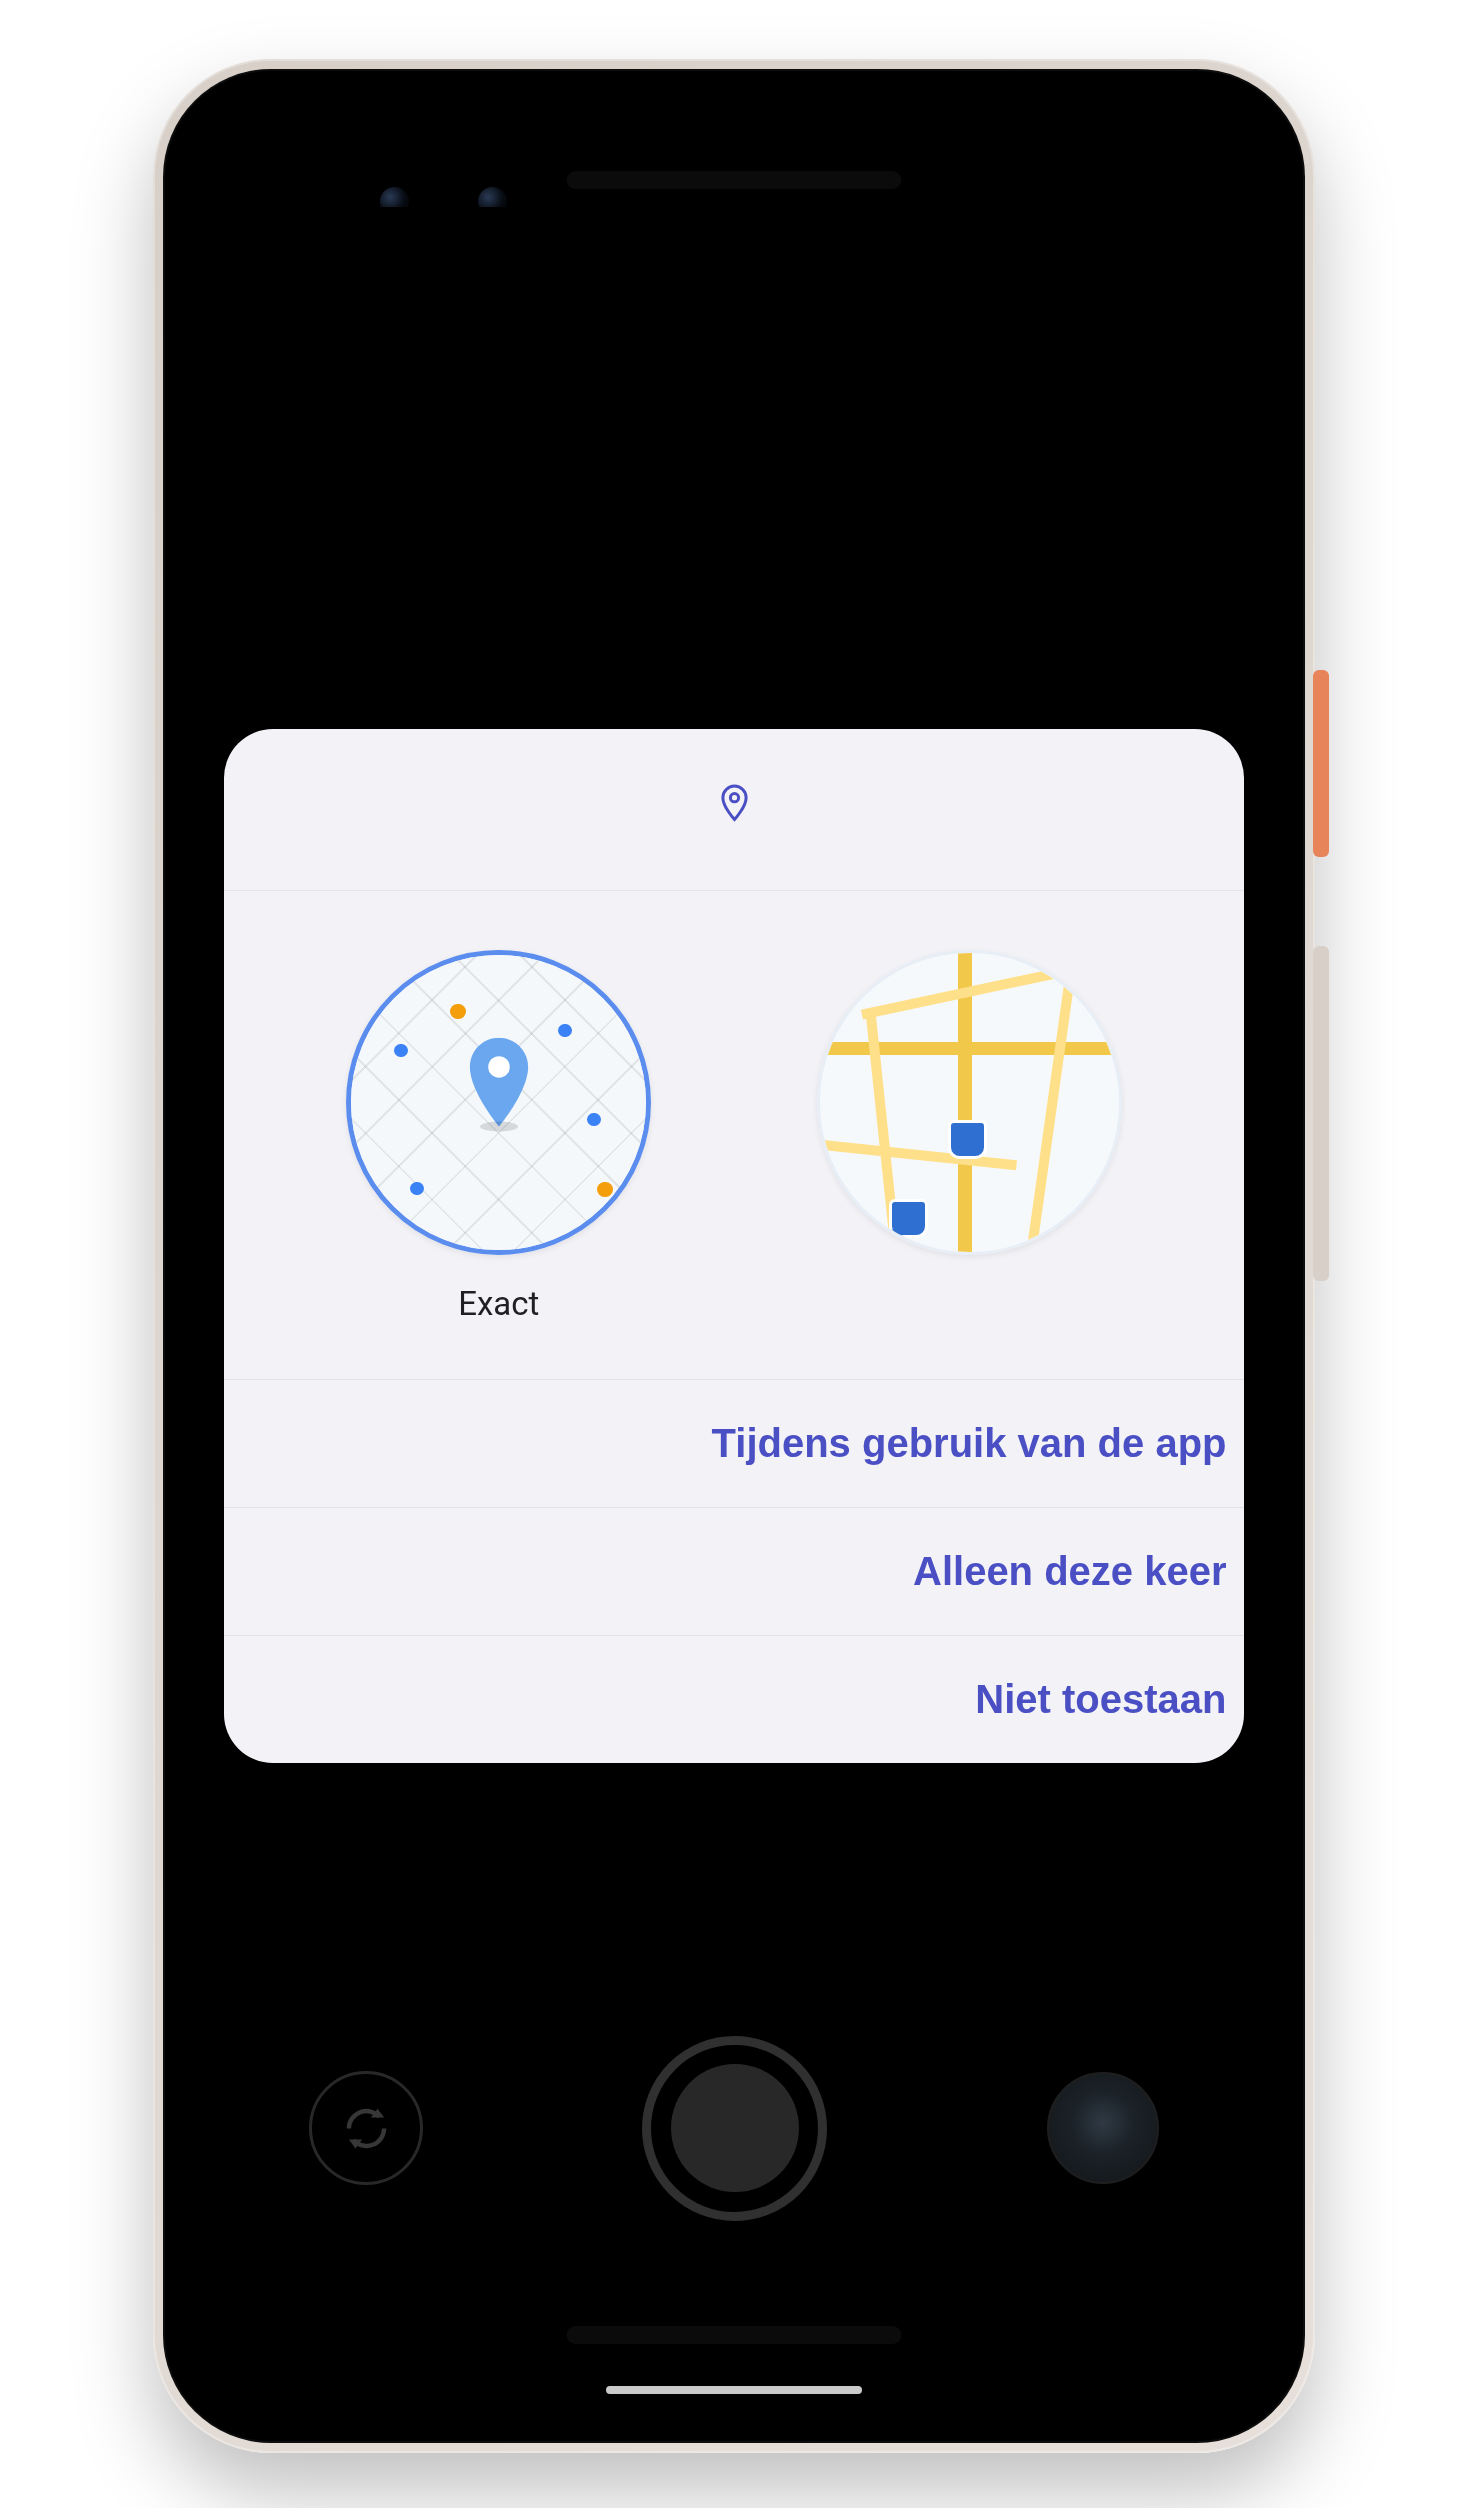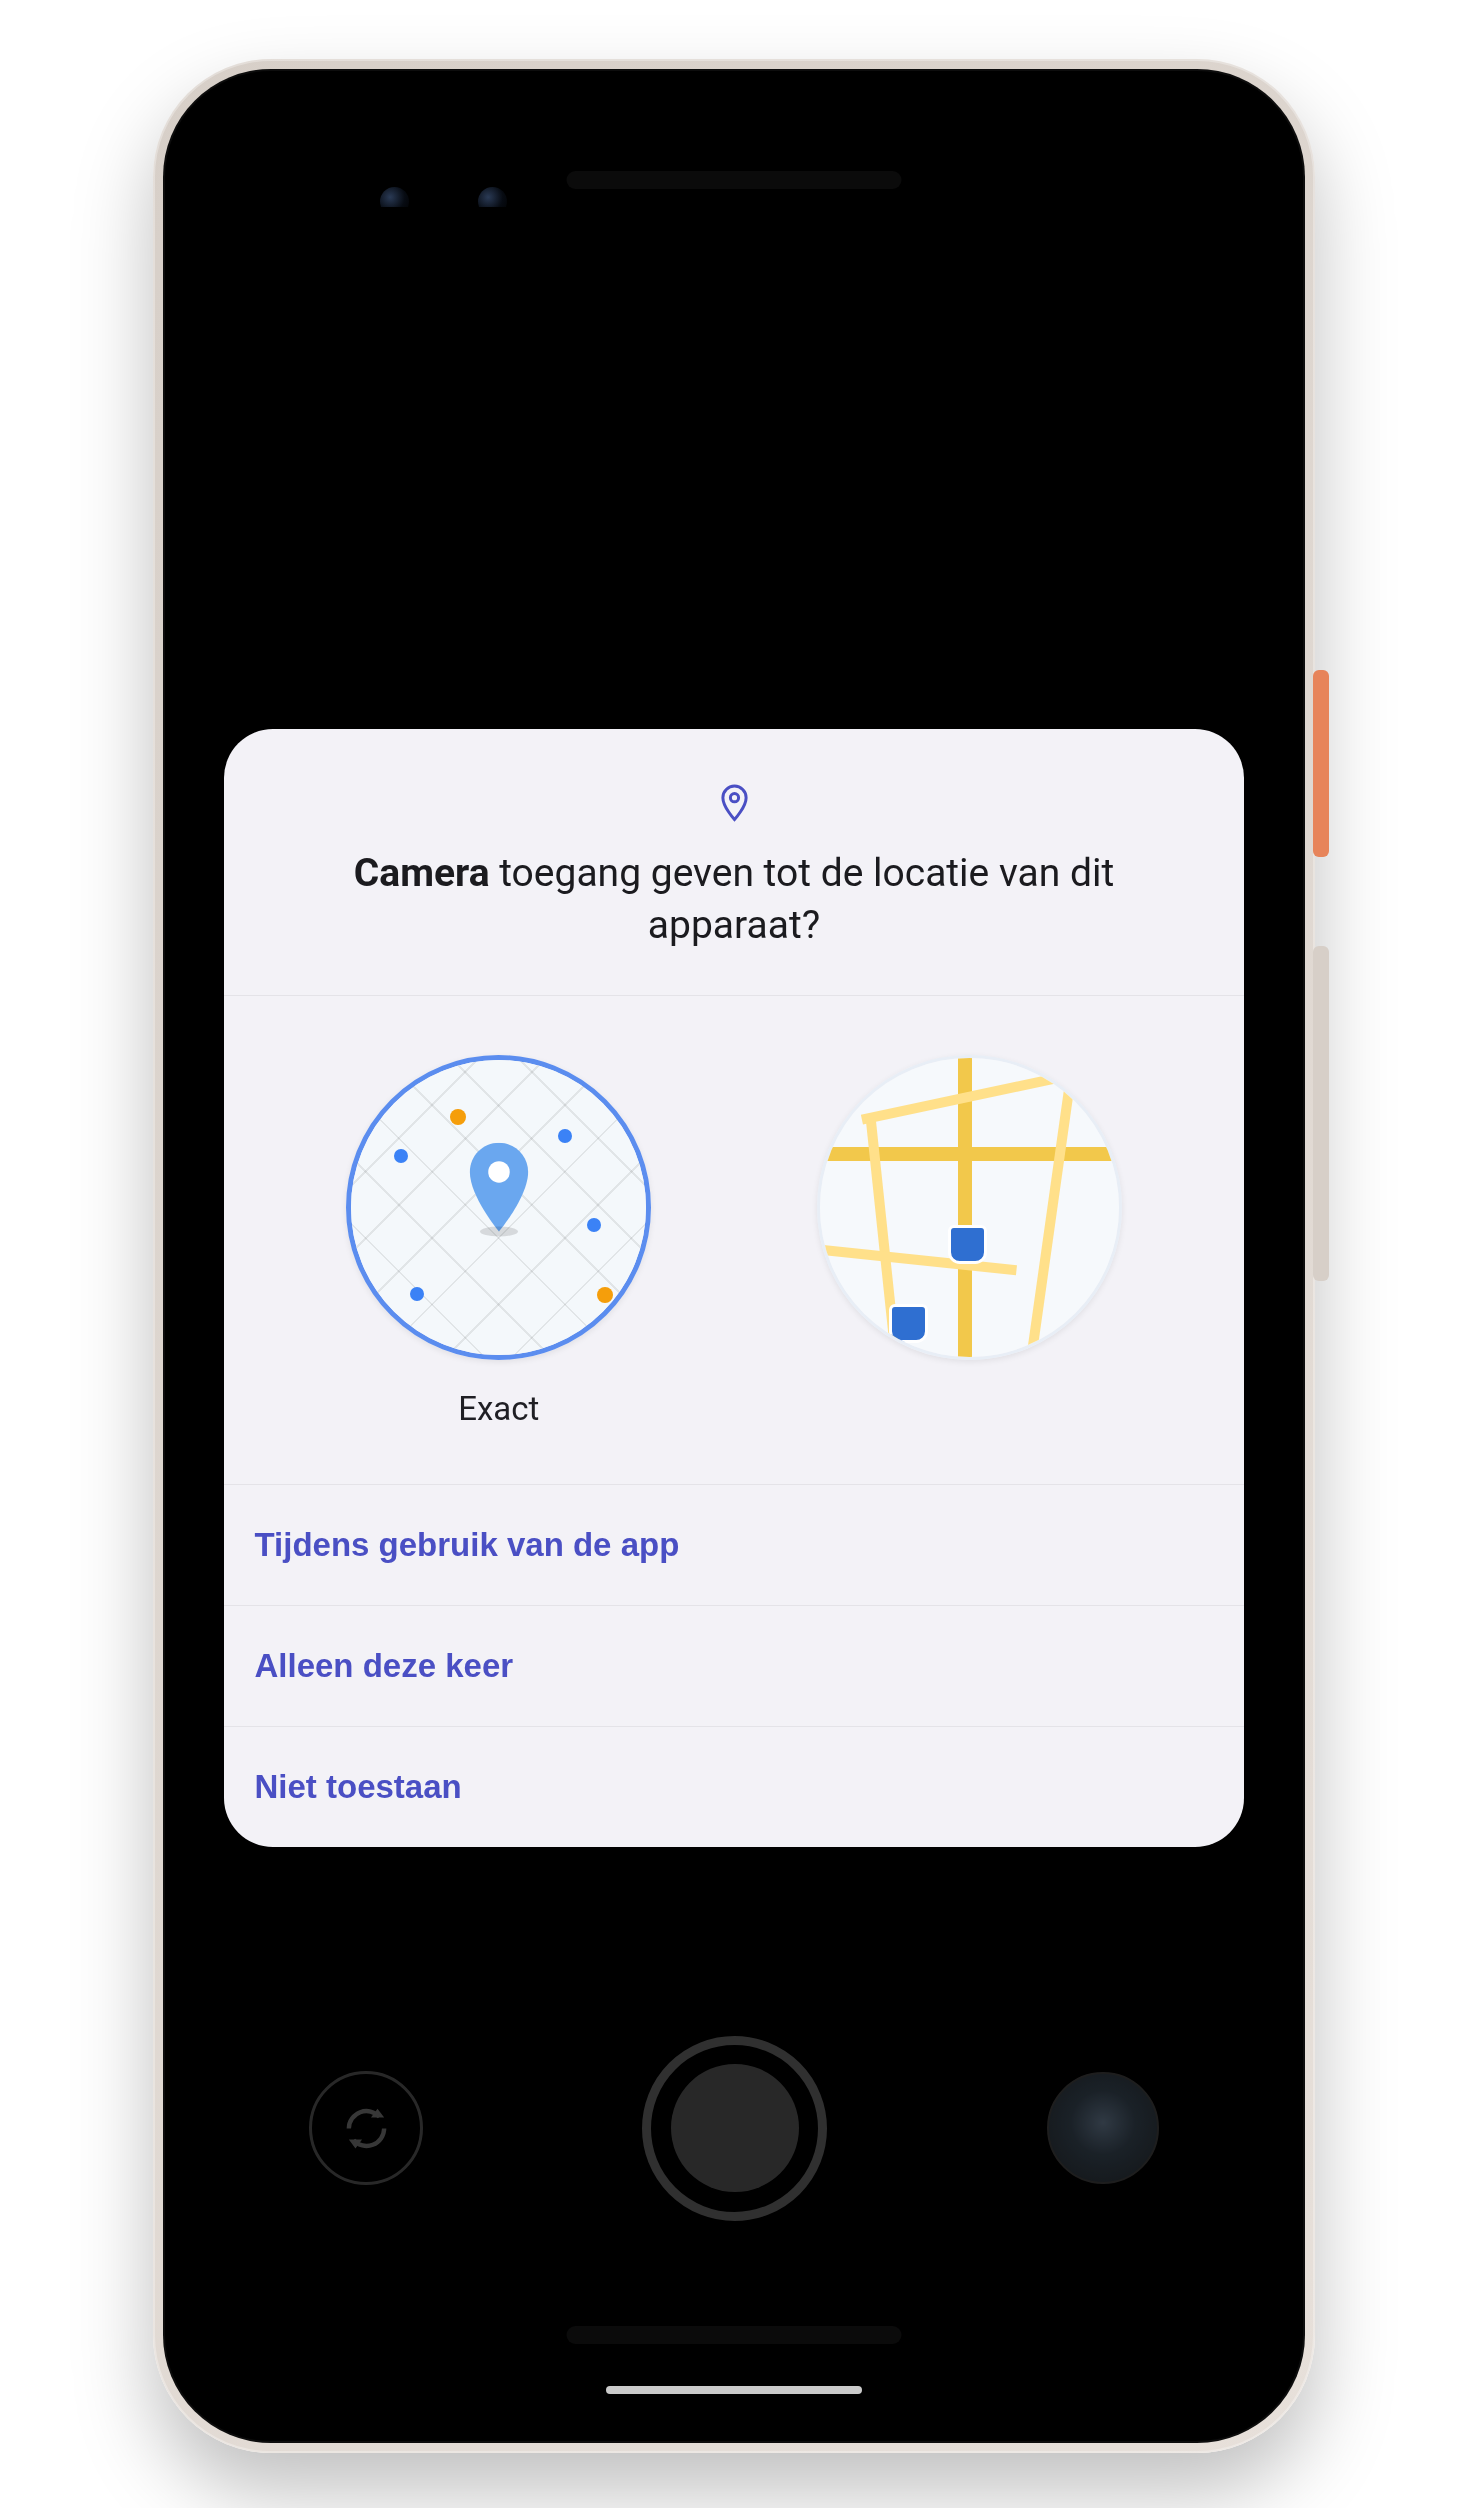--- a/index.html
+++ b/index.html
@@ -184,23 +184,23 @@
   .map-circle.selected { border: 5.9px solid #5b8def; box-sizing: border-box; }
   .map-circle.unselected { border: 3.9px solid #e8eef6; box-sizing: border-box; }
   .acc-label {
     font-size: 33px;
     color: #1f1f24;
   }
 
   .action-btn {
     display: block;
     width: 100%;
-    text-align: left;
-    padding: 41px 30px;
-    font-size: 33px;
+    text-align: right;
+    padding: 41px 17px;
+    font-size: 40px;
     font-weight: 600;
     color: #4a4fc4;
     background: transparent;
     border: none;
     border-bottom: 1px solid #e4e3e8;
     cursor: pointer;
   }
   .action-btn:last-child { border-bottom: none; }
 
   
@@ -266,23 +266,20 @@
       </div>
 
       <div class="dialog">
         <div class="dialog-header">
           <span class="pin-icon">
             <svg width="33" height="41" viewBox="0 0 24 30">
               <path fill="none" stroke="currentColor" stroke-width="2.2" d="M12 1.5c-4.7 0-8.5 3.8-8.5 8.5 0 6.7 8.5 16 8.5 16s8.5-9.3 8.5-16c0-4.7-3.8-8.5-8.5-8.5z"></path>
               <circle cx="12" cy="10" r="3" fill="none" stroke="currentColor" stroke-width="2.2"></circle>
             </svg>
           </span>
-          <p class="title">
-            <span class="app-name">Camera</span><span> toegang geven tot de locatie van dit apparaat?</span>
-          </p>
         </div>
 
         <div class="accuracy-row">
 
           <div class="acc-option">
             <div class="map-circle selected">
               <div class="map-bg-exact"></div>
               <span class="dot blue" style="left:43px;top:89px"></span>
               <span class="dot blue" style="left:207px;top:69px"></span>
               <span class="dot blue" style="left:236px;top:158px"></span>

